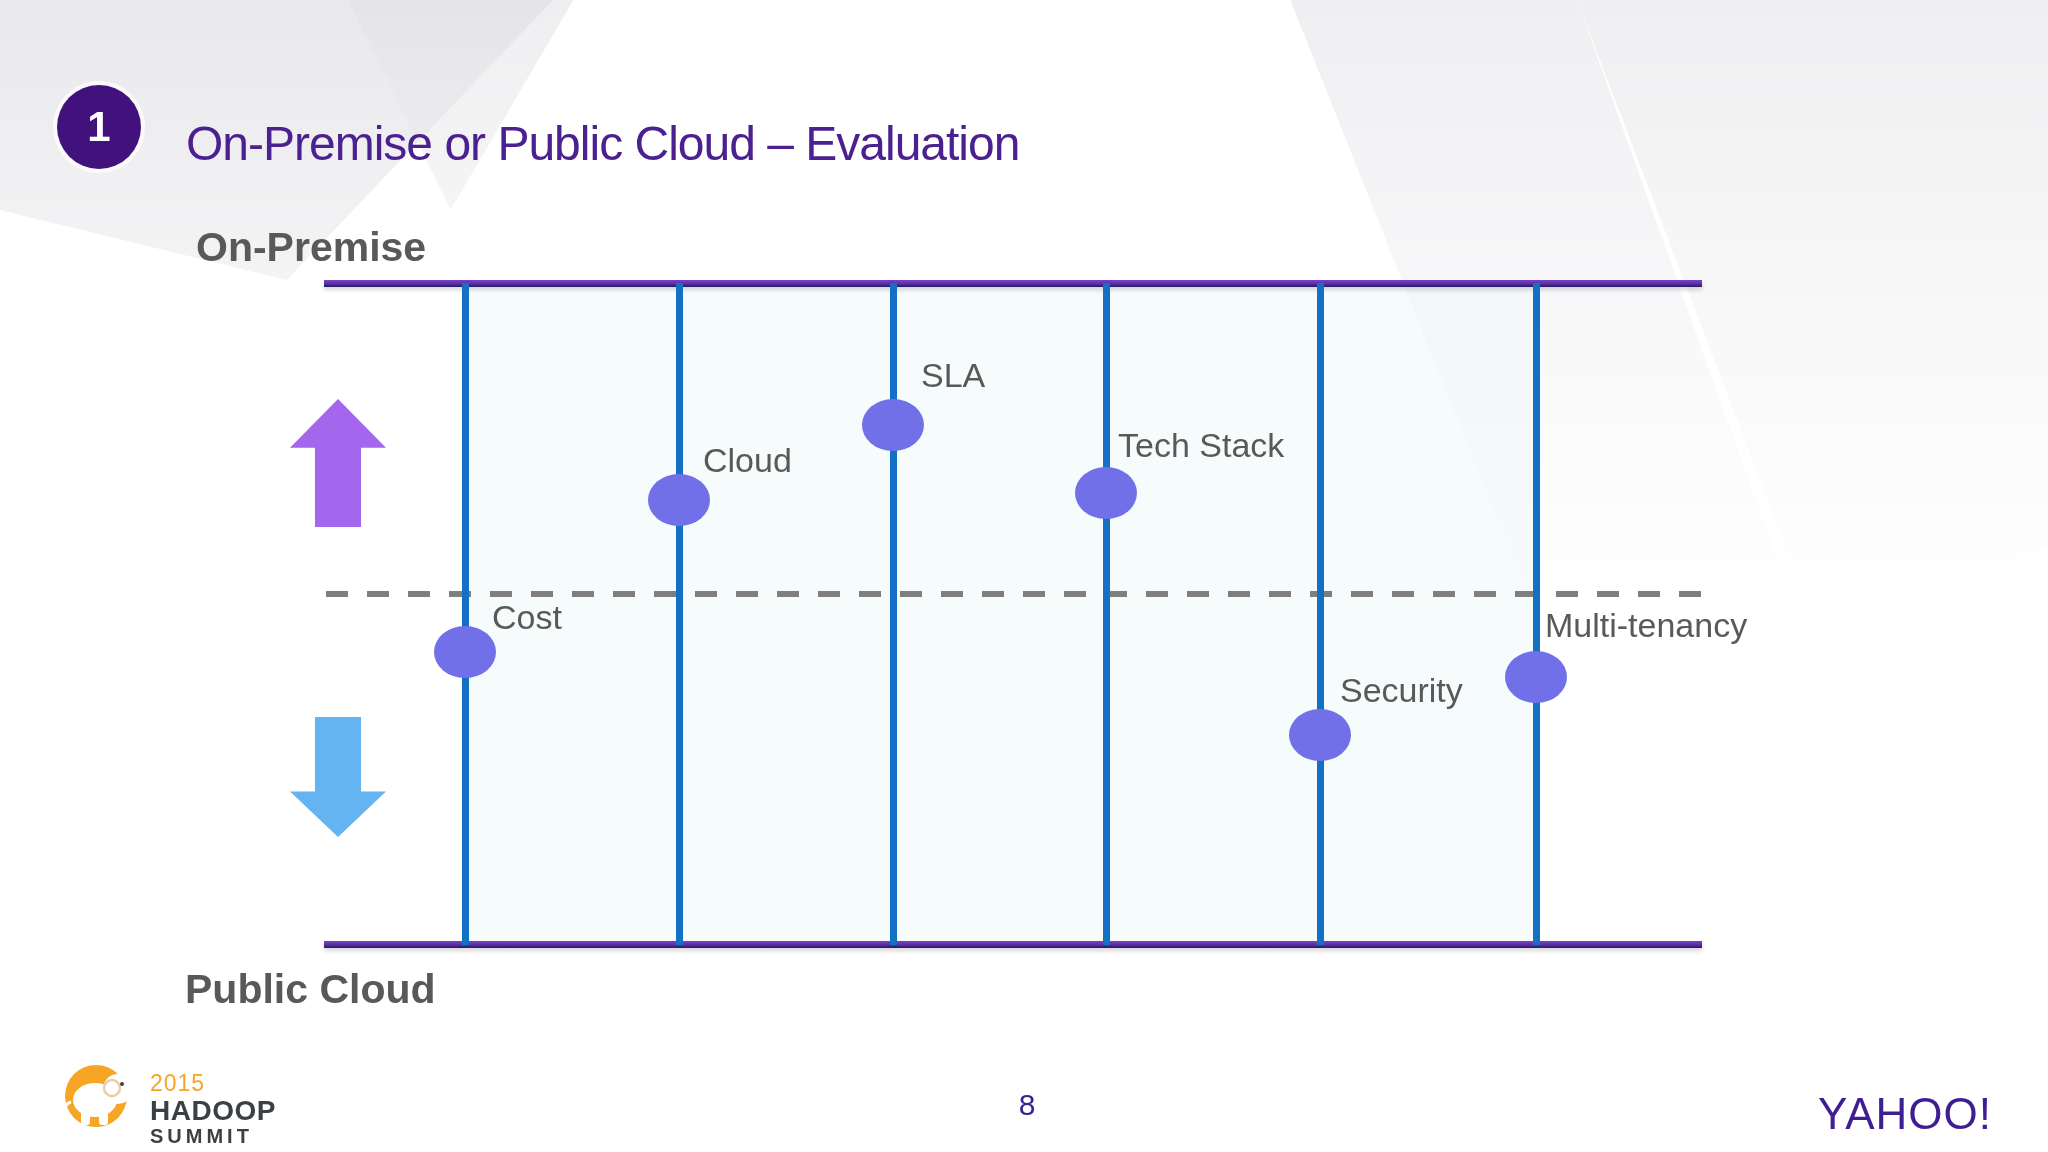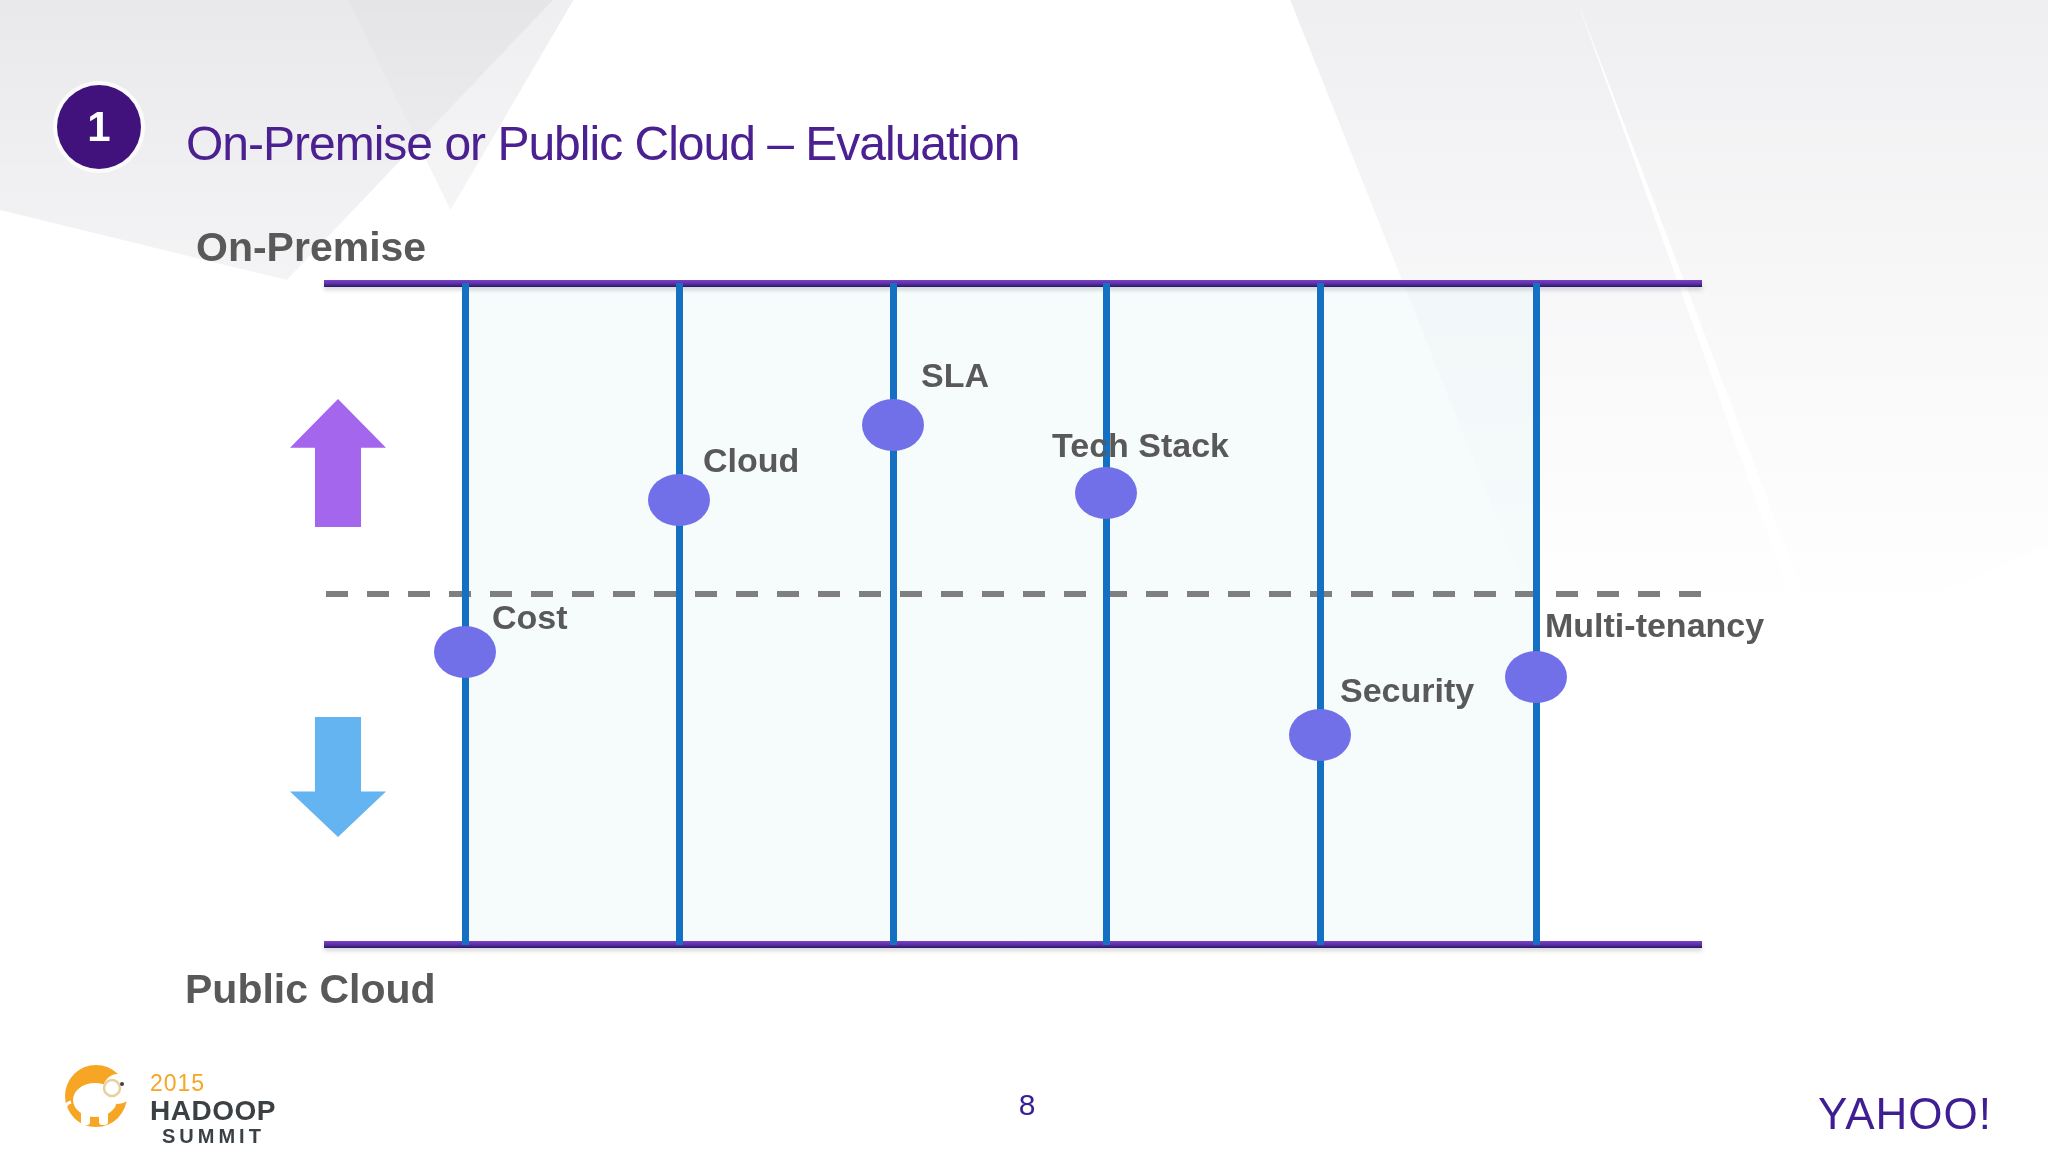--- a/index.html
+++ b/index.html
@@ -33,33 +33,33 @@
     box-shadow:0 3px 4px rgba(40,40,60,.18);
   }
   .dash-line{
     position:absolute;left:326px;top:591px;width:1376px;height:6px;
     background:repeating-linear-gradient(90deg,var(--dash,#7F7F7F) 0 22px,transparent 22px 41px);
   }
   .band-tint{position:absolute;left:462px;top:287px;width:1077px;height:655px;
     background:rgba(235,249,248,.45);pointer-events:none;}
   .vline{position:absolute;width:7px;background:var(--line,#1470C2);}
   .dot{position:absolute;width:62px;height:52px;border-radius:50%;background:var(--dot,#7170E9);}
-  .factor-label{position:absolute;font-size:34px;font-weight:bold;color:var(--label,#595959);white-space:nowrap;}
+  .factor-label{position:absolute;font-size:34px;font-weight:normal;color:var(--label,#595959);white-space:nowrap;}
   .arrow{position:absolute;left:290px;width:96px;}
   .arrow-up{top:399px;height:128px;background:var(--up-arrow,#A566EE);
     clip-path:polygon(50% 0,100% 38%,74% 38%,74% 100%,26% 100%,26% 38%,0 38%);}
   .arrow-down{top:717px;height:120px;background:var(--down-arrow,#63B4F1);
     clip-path:polygon(50% 100%,100% 62%,74% 62%,74% 0,26% 0,26% 62%,0 62%);}
   
   .hadoop-logo{position:absolute;left:58px;top:1056px;width:260px;height:84px;}
   .hadoop-logo svg{position:absolute;left:0;top:0;}
   .logo-text{position:absolute;left:92px;top:14px;color:var(--logo-dark,#3B4045);}
   .logo-year{font-size:23px;color:var(--logo-orange,#F6A525);font-weight:400;letter-spacing:1px;}
   .logo-hadoop{font-size:28px;font-weight:800;letter-spacing:.5px;line-height:1.0;}
-  .logo-summit{font-size:20px;font-weight:800;letter-spacing:4px;line-height:1.1;margin-left:12px;}
+  .logo-summit{font-size:20px;font-weight:800;letter-spacing:4px;line-height:1.1;}
   .page-number{position:absolute;left:985px;top:1088px;width:84px;text-align:center;
     font-size:30px;color:#3A1E96;}
   .yahoo-logo{position:absolute;right:56px;top:1074px;font-size:44px;font-weight:500;
     color:var(--brand,#3F1D92);letter-spacing:1px;white-space:nowrap;margin-top:15px;}
 </style>
 </head>
 <body>
 
 <div class="bg-shape bg1"></div>
 <div class="bg-shape bg2"></div>
@@ -88,21 +88,21 @@
     <div class="dot" style="left: 434px; top: 626px;"></div>
     <div class="factor-label" style="left: 492px; top: 598px;">Cost</div>
     <div class="vline" style="left: 676px; top: 283px; height: 662px;"></div>
     <div class="dot" style="left: 648px; top: 474px;"></div>
     <div class="factor-label" style="left: 703px; top: 441px;">Cloud</div>
     <div class="vline" style="left: 890px; top: 283px; height: 662px;"></div>
     <div class="dot" style="left: 862px; top: 399px;"></div>
     <div class="factor-label" style="left: 921px; top: 356px;">SLA</div>
     <div class="vline" style="left: 1103px; top: 283px; height: 662px;"></div>
     <div class="dot" style="left: 1075px; top: 467px;"></div>
-    <div class="factor-label" style="left: 1052px; top: 426px;">Tech Stack</div>
+    <div class="factor-label" style="left: 1118px; top: 426px;">Tech Stack</div>
     <div class="vline" style="left: 1317px; top: 283px; height: 662px;"></div>
     <div class="dot" style="left: 1289px; top: 709px;"></div>
     <div class="factor-label" style="left: 1340px; top: 671px;">Security</div>
     <div class="vline" style="left: 1533px; top: 283px; height: 662px;"></div>
     <div class="dot" style="left: 1505px; top: 651px;"></div>
     <div class="factor-label" style="left: 1545px; top: 606px;">Multi-tenancy</div>
   </div>
 
 <div class="hadoop-logo">
   <svg width="96" height="78" viewBox="0 0 96 78">

